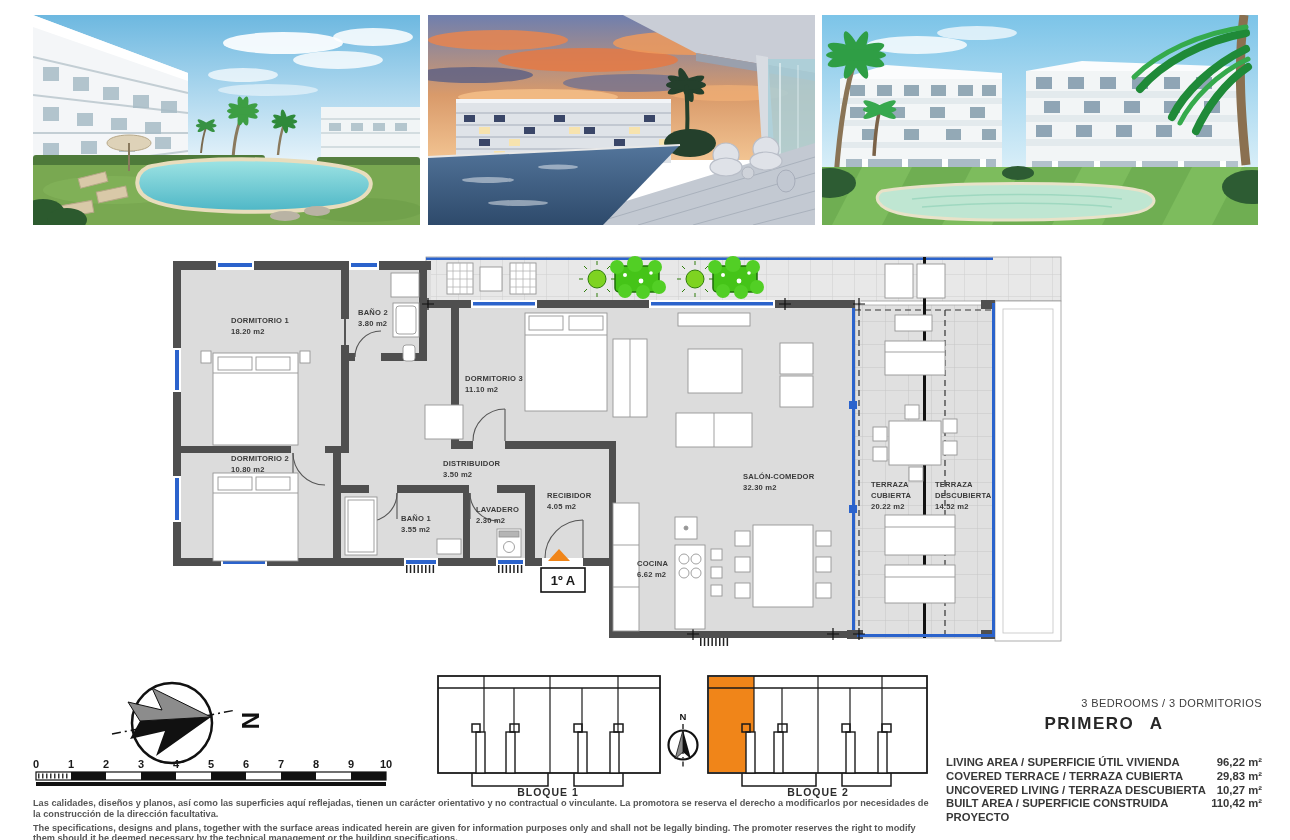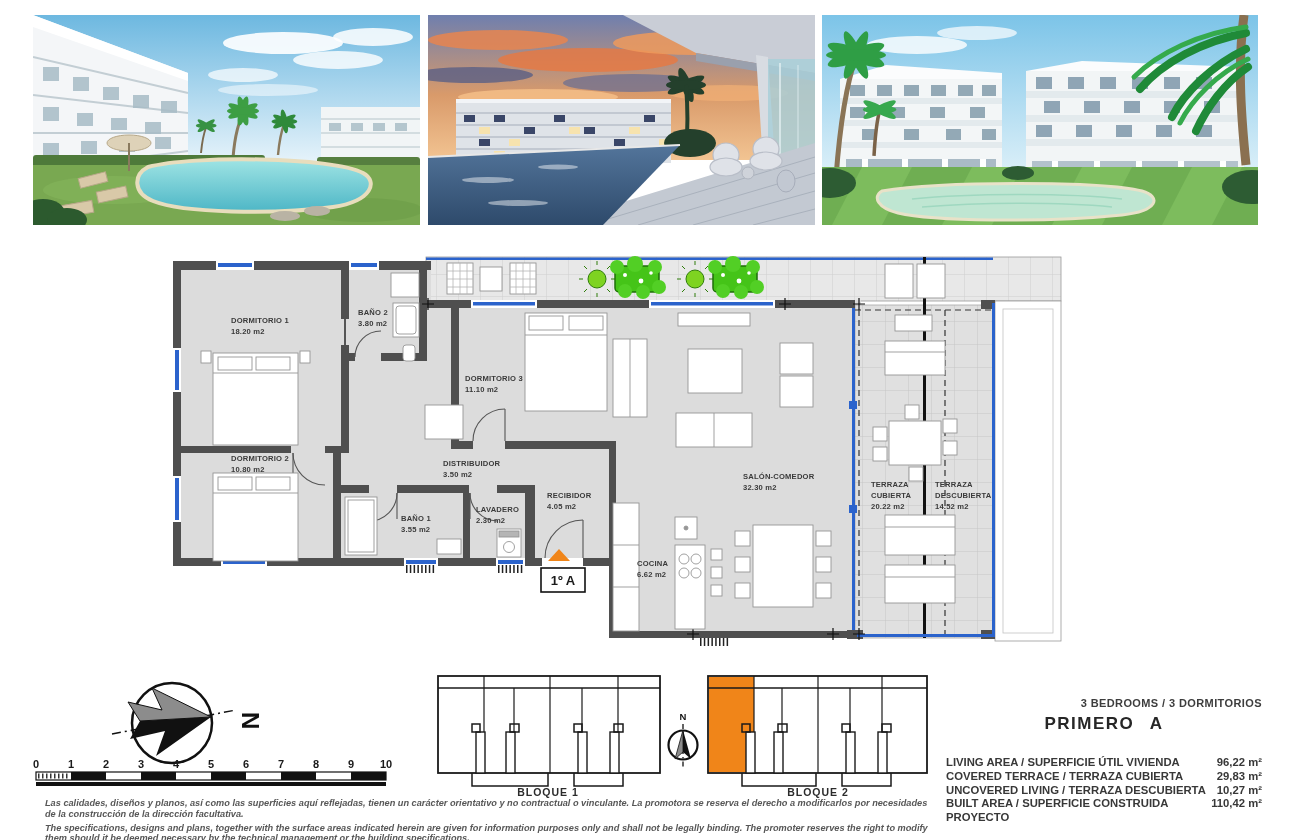--- a/index.html
+++ b/index.html
@@ -13,30 +13,30 @@
   #floorplan{position:absolute;left:173px;top:253px;width:894px;height:400px;}
   #bigcompass{position:absolute;left:110px;top:672px;width:170px;height:110px;}
   #scalebar{position:absolute;left:28px;top:756px;width:380px;height:34px;}
   #blocks{position:absolute;left:430px;top:666px;width:505px;height:136px;}
   .rlabel{font-family:"Liberation Sans",sans-serif;font-size:7.6px;font-weight:bold;fill:#3a3a3a;letter-spacing:.2px;}
   .unitbox-text{font-size:13px;font-weight:bold;fill:#1a1a1a;}
   .blklabel{font-size:10.5px;font-weight:bold;fill:#2b2b2b;letter-spacing:1px;}
   .tick{font-size:11px;font-weight:bold;fill:#1a1a1a;}
   .ncompass-letter{font-size:9.5px;font-weight:bold;fill:#111;}
   #specs{position:absolute;right:28px;top:697px;width:316px;color:#333;}
-  #specs .beds{font-size:11px;font-weight:bold;text-align:right;color:#3d3d3d;letter-spacing:.4px;}
+  #specs .beds{font-size:11px;font-weight:normal;text-align:right;color:#3d3d3d;letter-spacing:.4px;}
   #specs .title{font-size:17px;font-weight:bold;text-align:center;color:#262626;
                 letter-spacing:1.5px;word-spacing:10px;margin-top:5px;}
   #specs .rows{margin-top:22px;}
   #specs .row{display:flex;justify-content:space-between;font-size:11.3px;font-weight:bold;
               line-height:13.8px;color:#383838;}
   #specs .row .val{text-align:right;white-space:nowrap;padding-left:8px;}
   #disclaimer{position:absolute;left:33px;top:798px;width:900px;color:#575757;
               font-size:9.2px;font-weight:bold;line-height:10.8px;}
-  #disclaimer p{margin:0 0 3px 12px;font-style:italic;}
+  #disclaimer p{margin:0 0 3px 0;}
 </style>
 </head>
 <body>
 
 <div class="page">
 
   <div class="photo" id="photo1">
     <svg width="387" height="210" viewBox="0 0 387 210">
       <defs>
         <linearGradient id="sky1" x1="0" y1="0" x2="0" y2="1">

